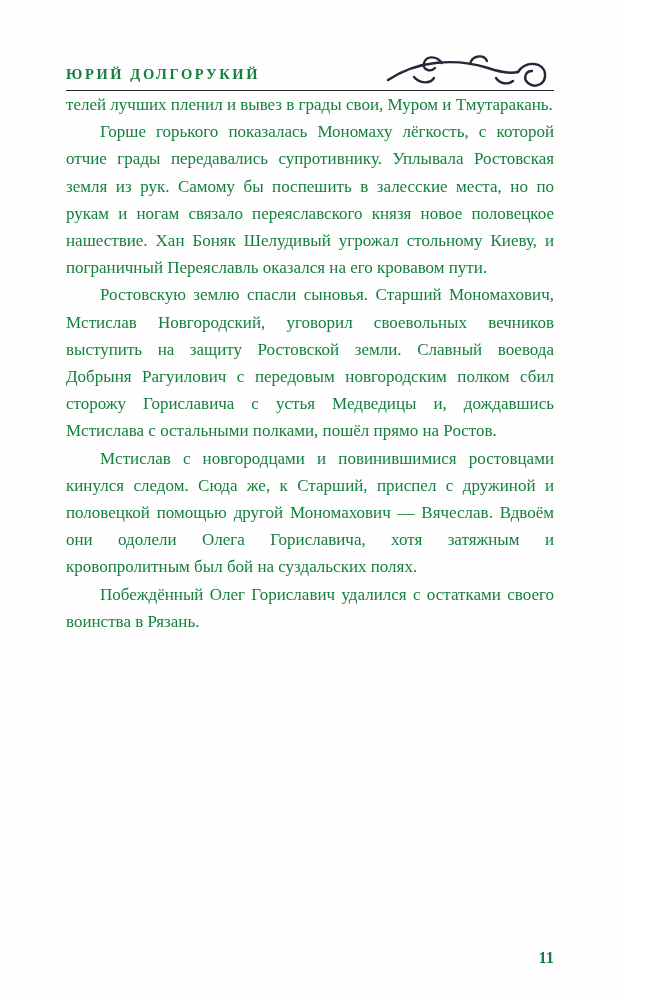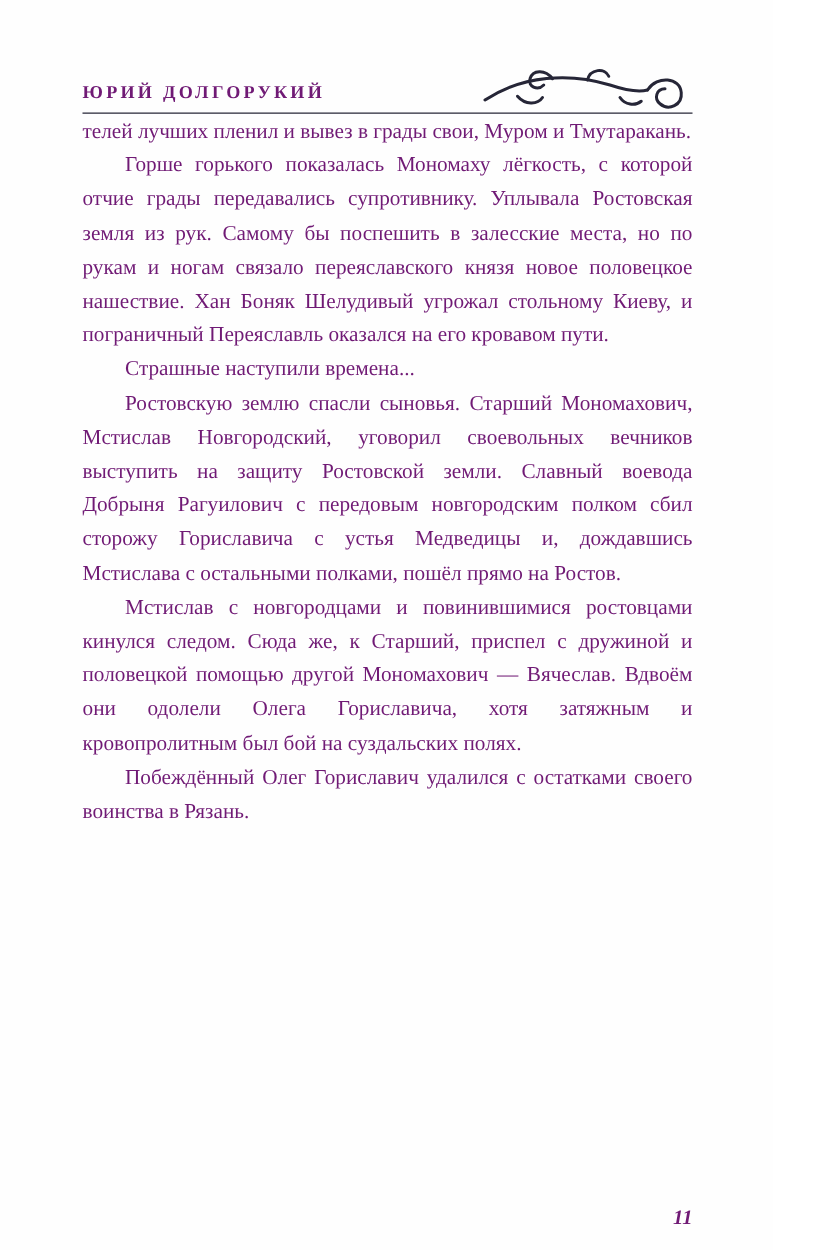--- a/index.html
+++ b/index.html
@@ -6,21 +6,21 @@
     margin: 0;
     padding: 0;
     background: #ffffff;
   }
   .page {
     position: relative;
     width: 618px;
     height: 1000px;
     box-sizing: border-box;
     background: #fefefe;
-    color: #701a75;
+    color: #15803d;
     font-family: "Liberation Serif", serif;
     padding: 48px 64px 40px 66px;
     overflow: hidden;
   }
   .page-header {
     display: flex;
     justify-content: space-between;
     align-items: flex-end;
     height: 42px;
   }
@@ -49,24 +49,23 @@
   .text-block p {
     margin: 0;
     text-indent: 34px;
   }
   .text-block p.noindent {
     text-indent: 0;
   }
   .page-number {
     position: absolute;
     right: 64px;
-    bottom: 16px;
+    bottom: 32px;
     font-size: 16.5px;
     font-weight: 700;
-    font-style: italic;
   }
 </style>
 </head>
 <body>
 
 <div class="page">
 
   <div class="page-header">
     <span class="running-title">ЮРИЙ ДОЛГОРУКИЙ</span>
     <span class="ornament">
@@ -81,21 +80,20 @@
         </g>
       </svg>
     </span>
   </div>
 
   <hr class="header-rule">
 
   <div class="text-block">
     <p class="noindent">телей лучших пленил и вывез в грады свои, Муром и Тмутаракань.</p>
     <p>Горше горького показалась Мономаху лёгкость, с которой отчие грады передавались супротивнику. Уплывала Ростовская земля из рук. Самому бы поспешить в залесские места, но по рукам и ногам связало переяславского князя новое половецкое нашествие. Хан Боняк Шелудивый угрожал стольному Киеву, и пограничный Переяславль оказался на его кровавом пути.</p>
-    <p>Страшные наступили времена...</p>
     <p>Ростовскую землю спасли сыновья. Старший Мономахович, Мстислав Новгородский, уговорил своевольных вечников выступить на защиту Ростовской земли. Славный воевода Добрыня Рагуилович с передовым новгородским полком сбил сторожу Гориславича с устья Медведицы и, дождавшись Мстислава с остальными полками, пошёл прямо на Ростов.</p>
     <p>Мстислав с новгородцами и повинившимися ростовцами кинулся следом. Сюда же, к Старший, приспел с дружиной и половецкой помощью другой Мономахович — Вячеслав. Вдвоём они одолели Олега Гориславича, хотя затяжным и кровопролитным был бой на суздальских полях.</p>
     <p>Побеждённый Олег Гориславич удалился с остатками своего воинства в Рязань.</p>
   </div>
 
   <div class="page-number">11</div>
 
 </div>
 
 </body></html>

